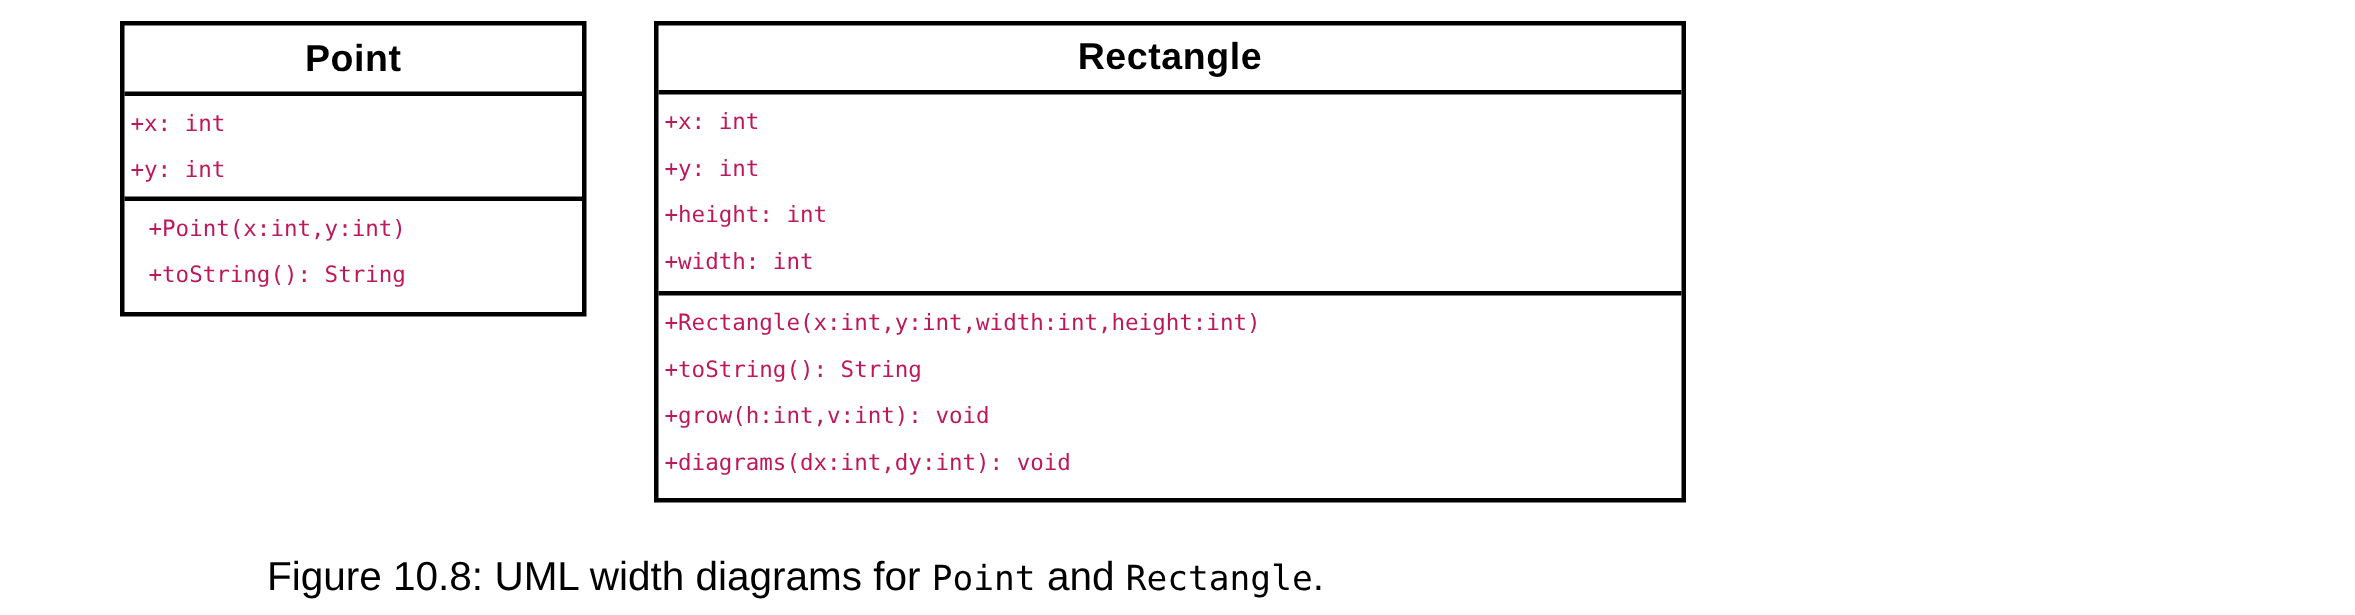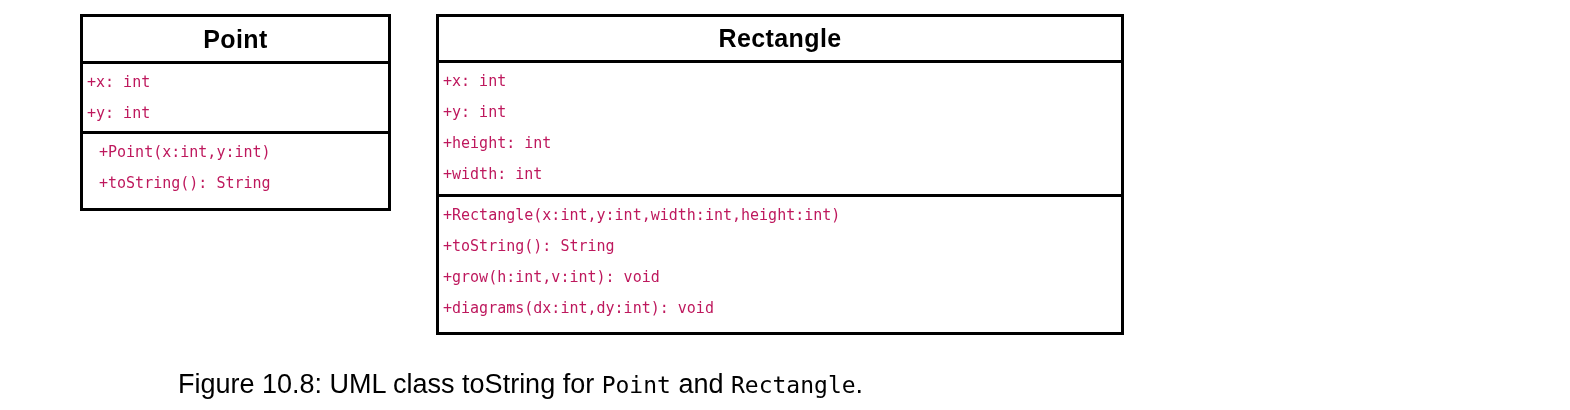--- a/index.html
+++ b/index.html
@@ -121,13 +121,13 @@
     <div class="uml-member">+width: int</div>
   </div>
   <div class="uml-compartment uml-methods">
     <div class="uml-member">+Rectangle(x:int,y:int,width:int,height:int)</div>
     <div class="uml-member">+toString(): String</div>
     <div class="uml-member">+grow(h:int,v:int): void</div>
     <div class="uml-member">+diagrams(dx:int,dy:int): void</div>
   </div>
 </div>
 
-<div id="figure-caption"><span>Figure 10.8: UML class toString for </span><span class="code">Point</span><span> and </span><span class="code">Rectangle</span><span>.</span></div>
+<div id="figure-caption"><span>Figure 10.8: UML width diagrams for </span><span class="code">Point</span><span> and </span><span class="code">Rectangle</span><span>.</span></div>
 
 </body></html>

